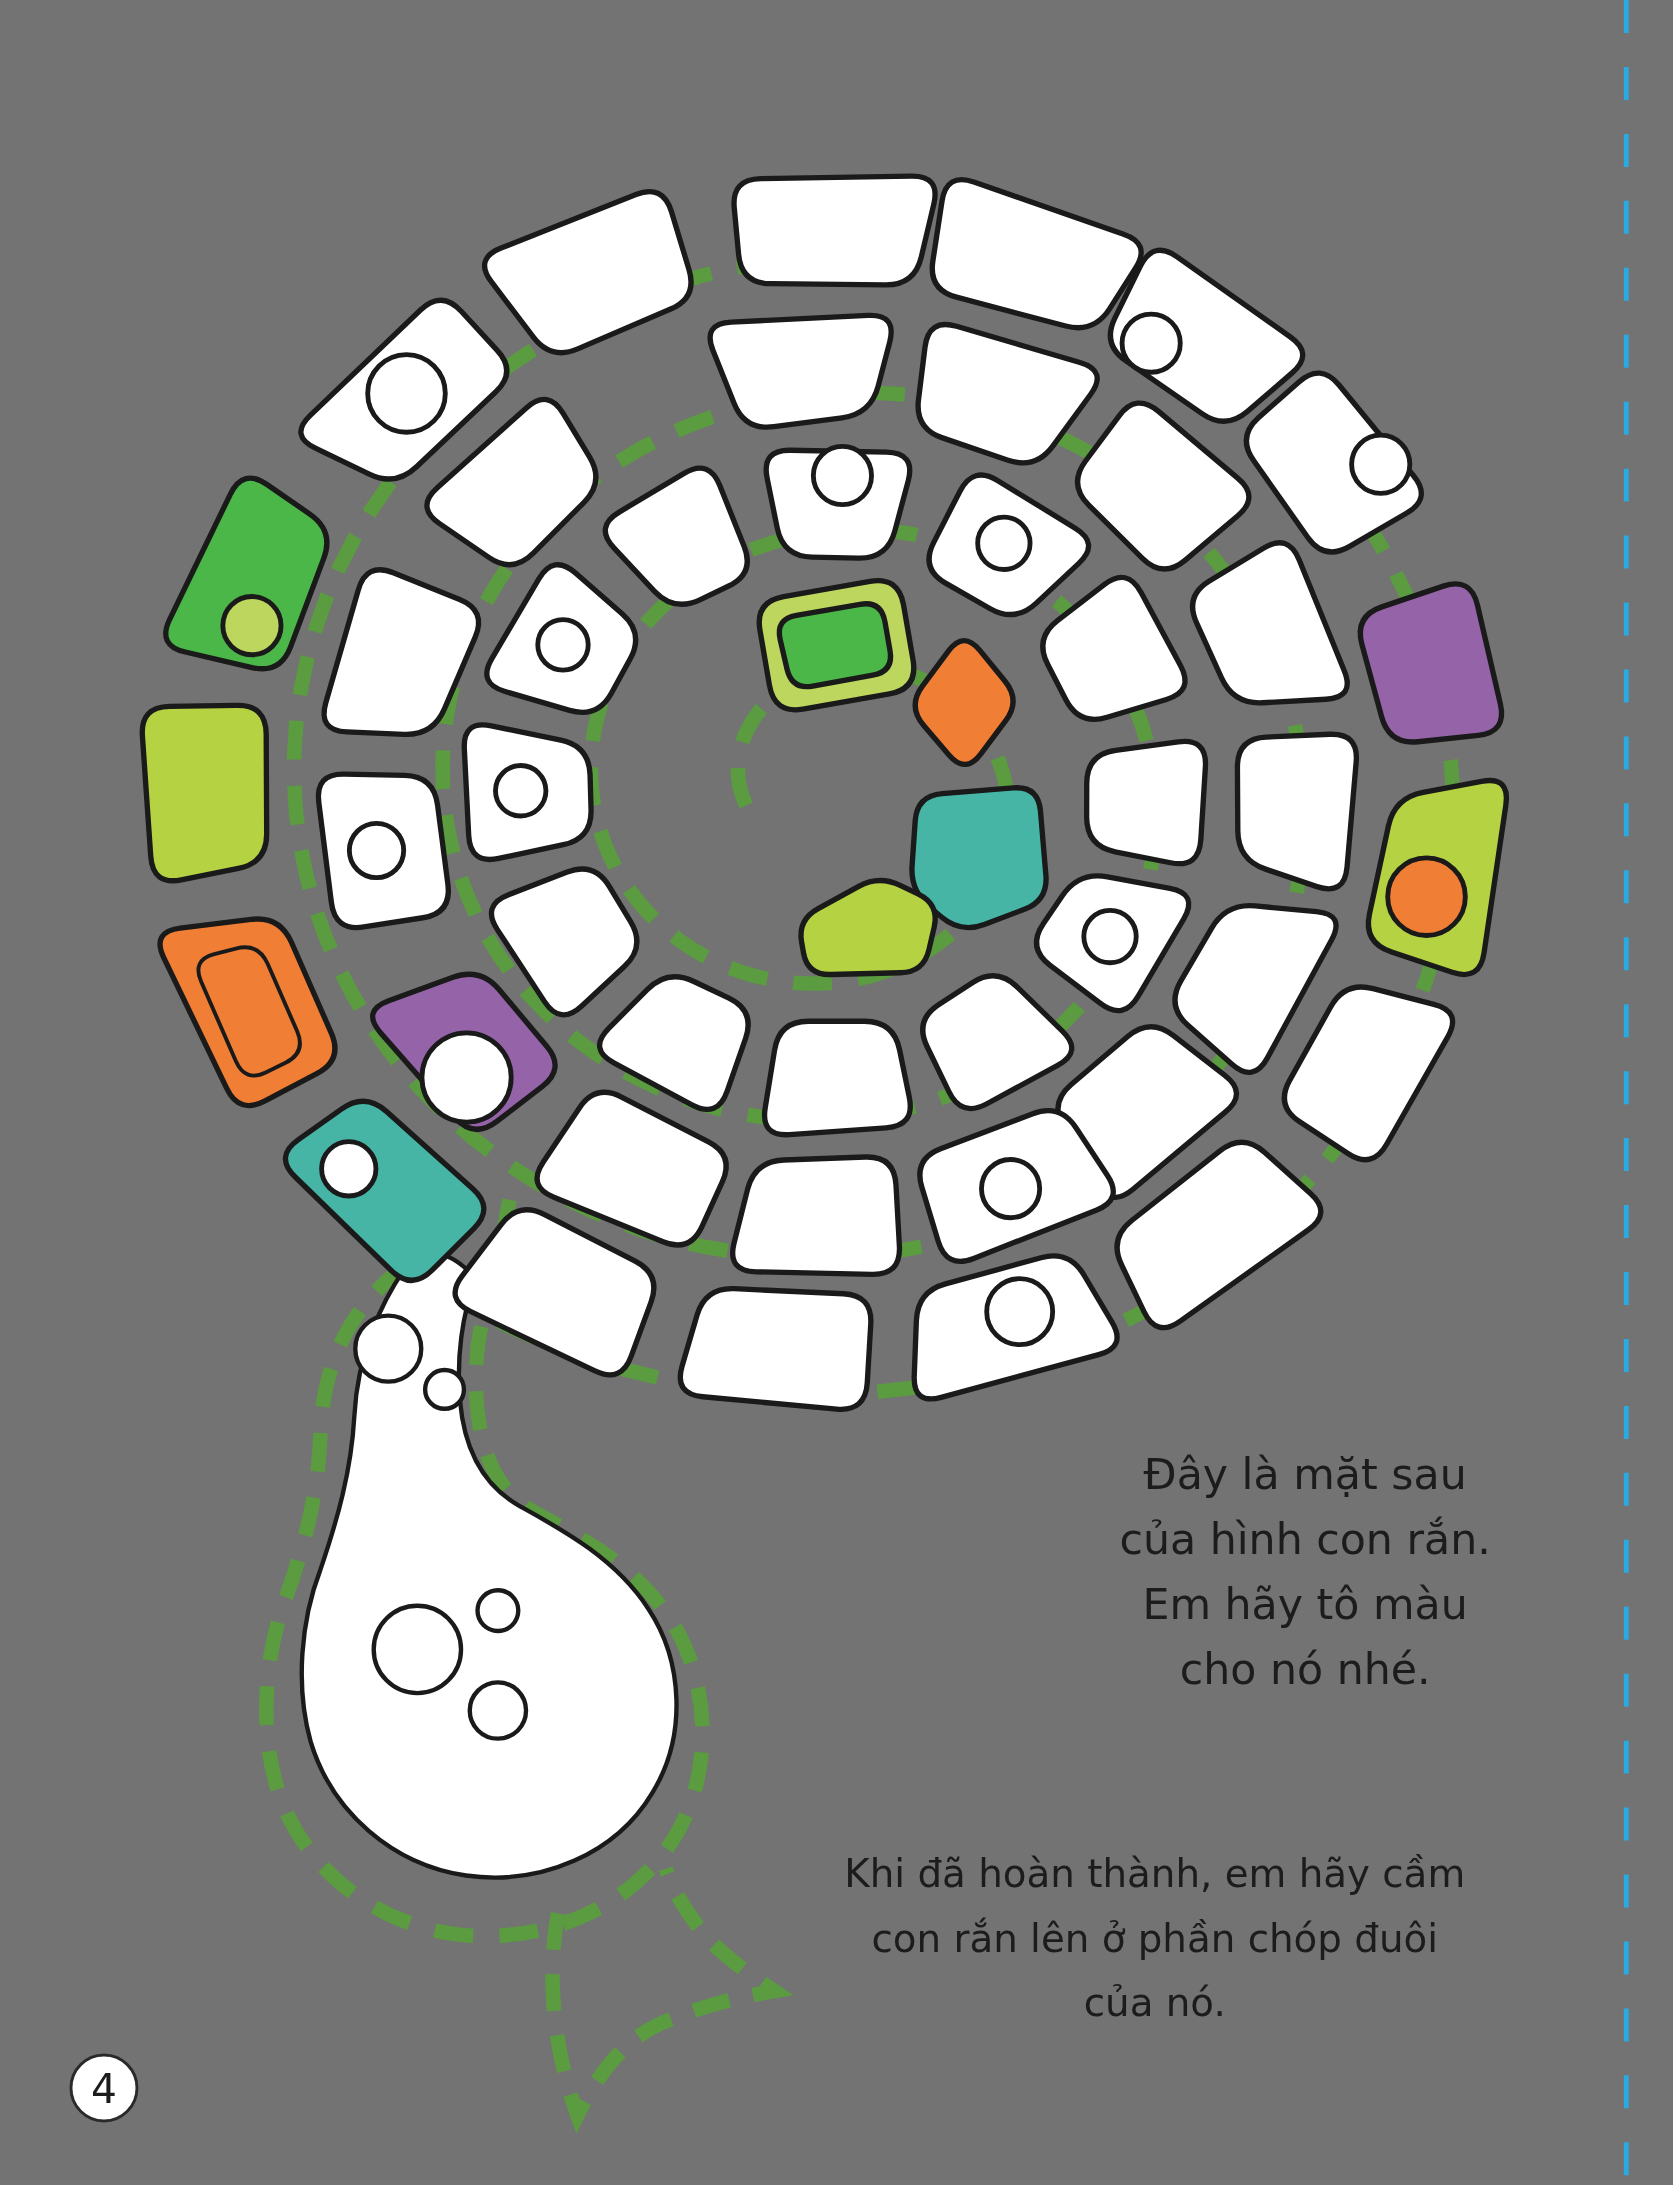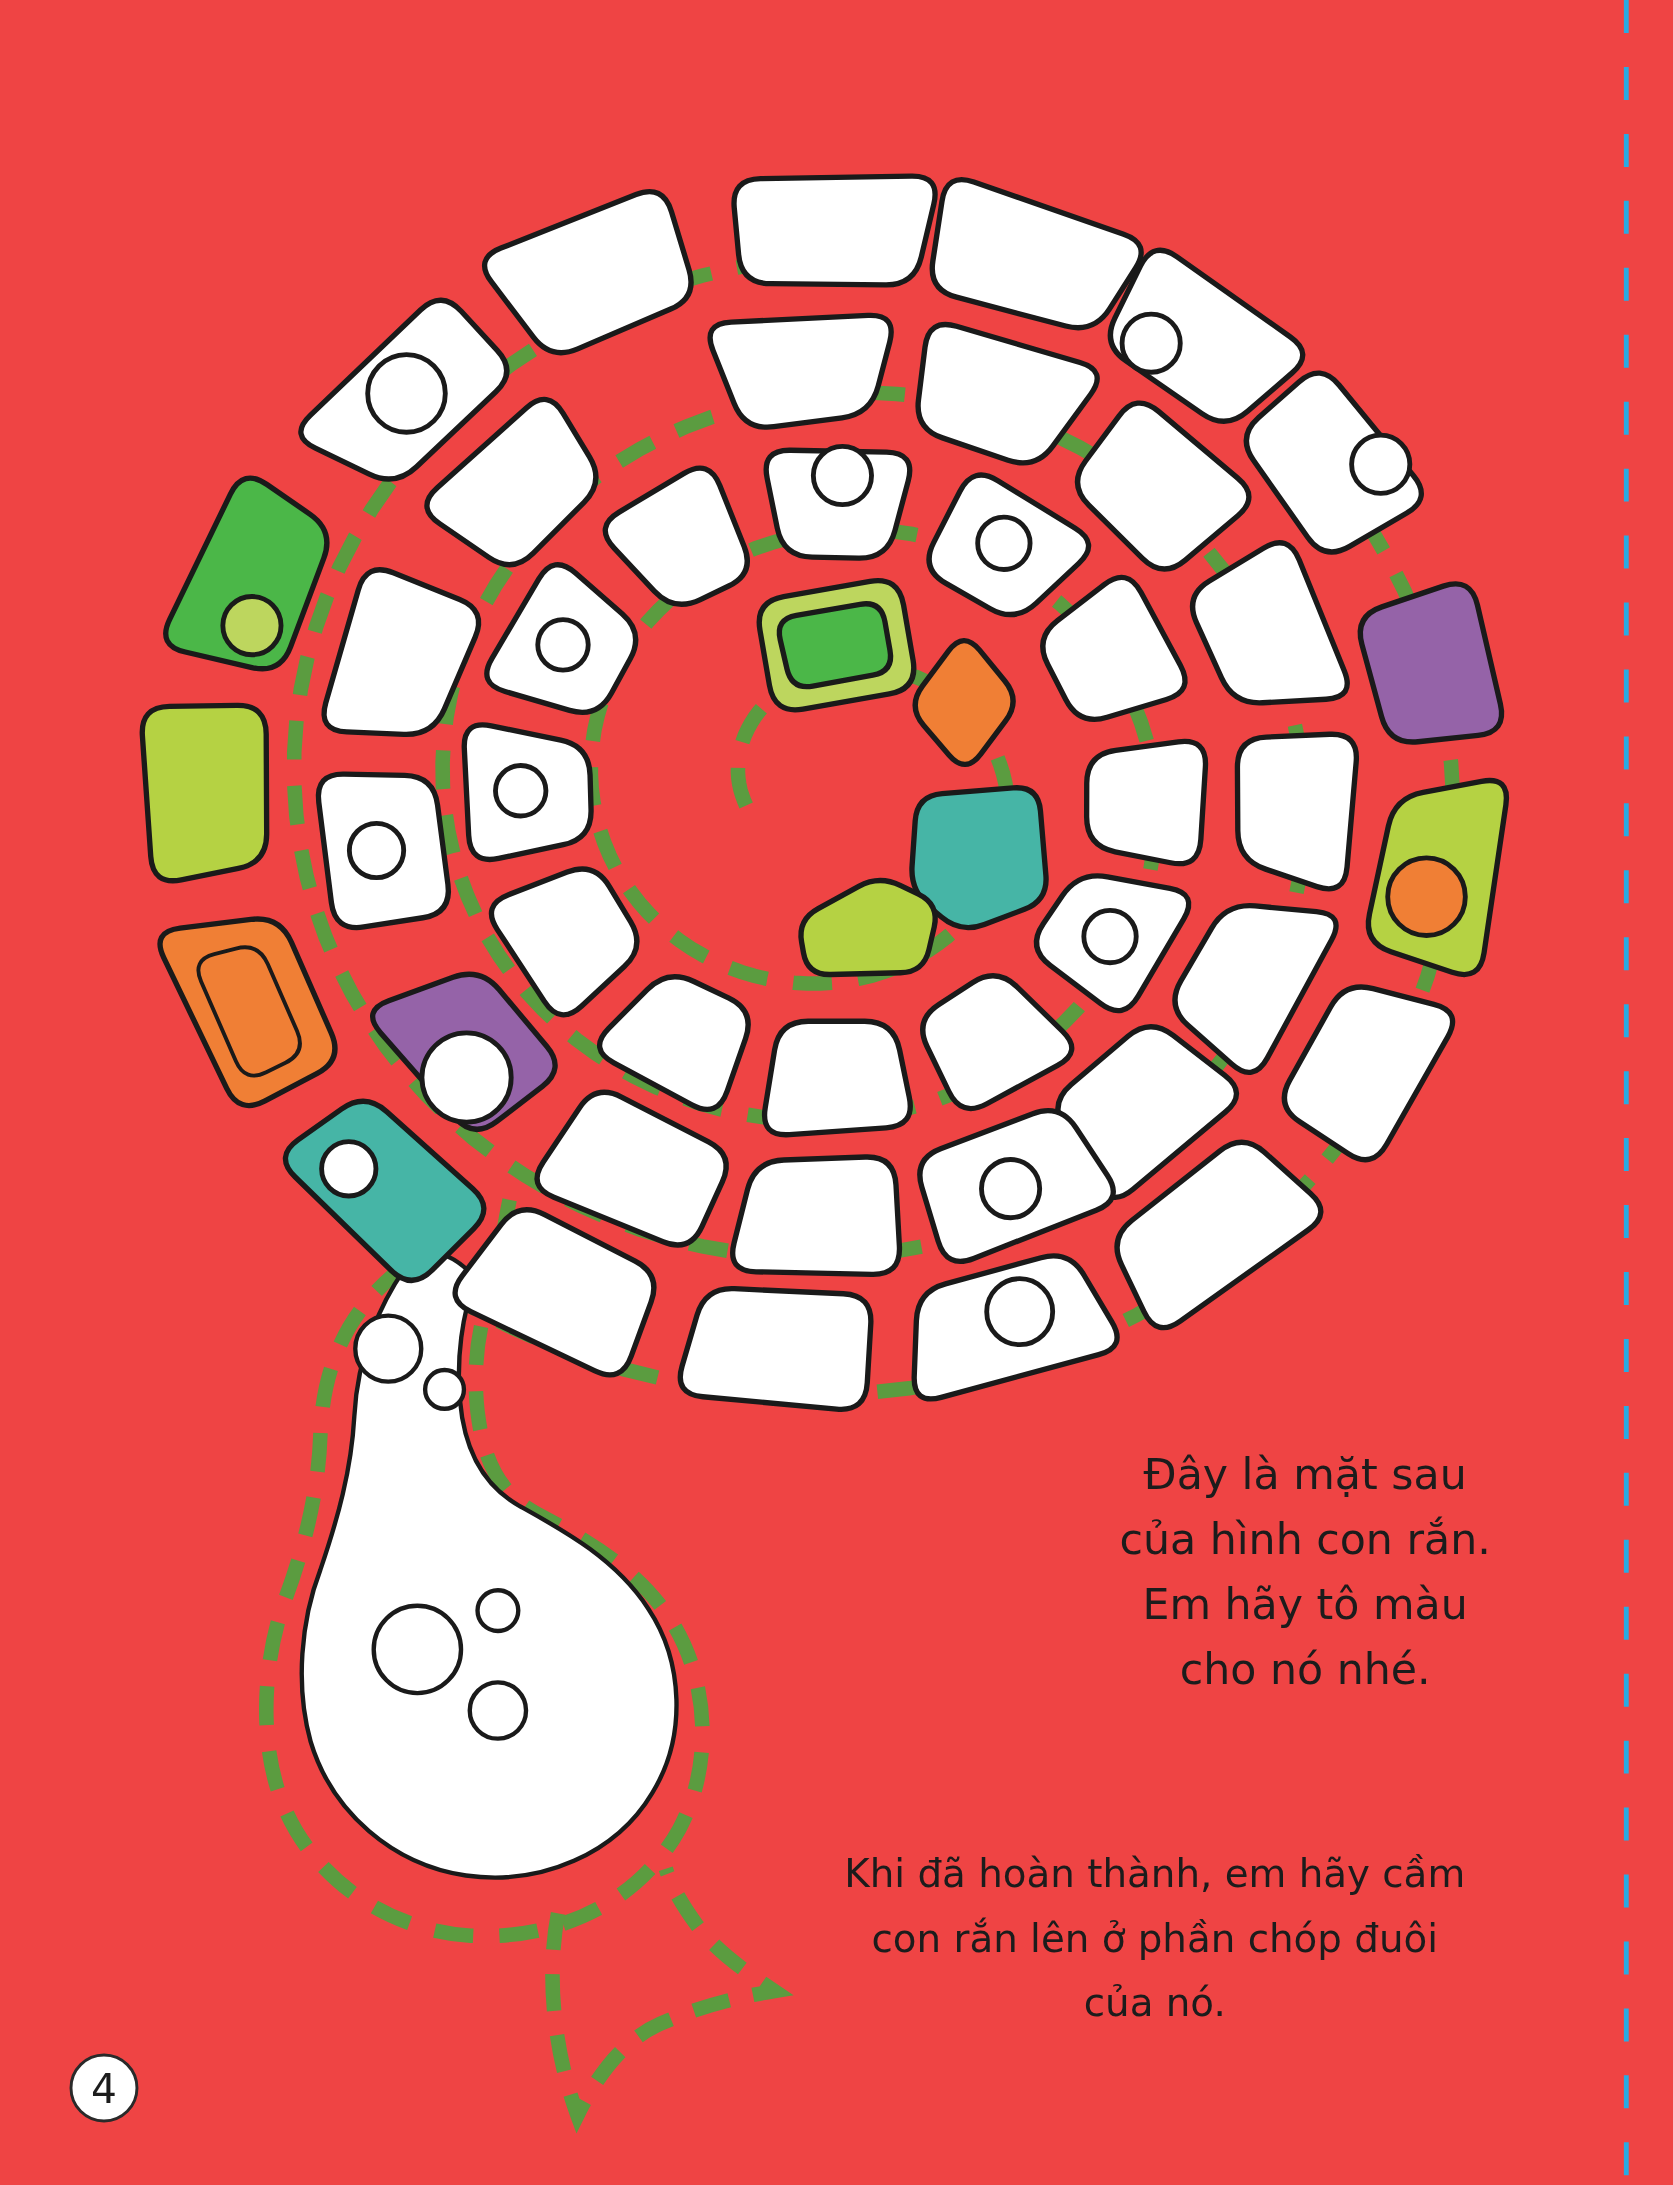--- a/index.html
+++ b/index.html
@@ -1,16 +1,16 @@
 <!DOCTYPE html>
 <html><head>
 <meta charset="utf-8">
 <style>
   html,body{margin:0;padding:0;background:#ffffff;}
-  .page{position:relative;width:1674px;height:2185px;background:#ef4444;overflow:hidden;
+  .page{position:relative;width:1674px;height:2185px;background:#737373;overflow:hidden;
         font-family:"DejaVu Sans",sans-serif;}
   svg{position:absolute;left:0;top:0;}
   text{fill:#1c1c1c;}
   .instr1{font-size:44px;}
   .instr2{font-size:40px;}
   .pagenum{font-size:42px;}
 </style>
 </head>
 <body>
 

